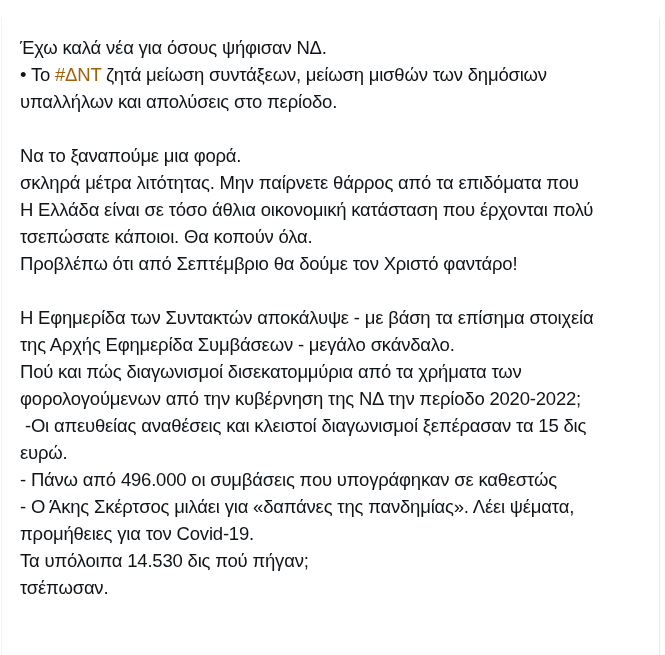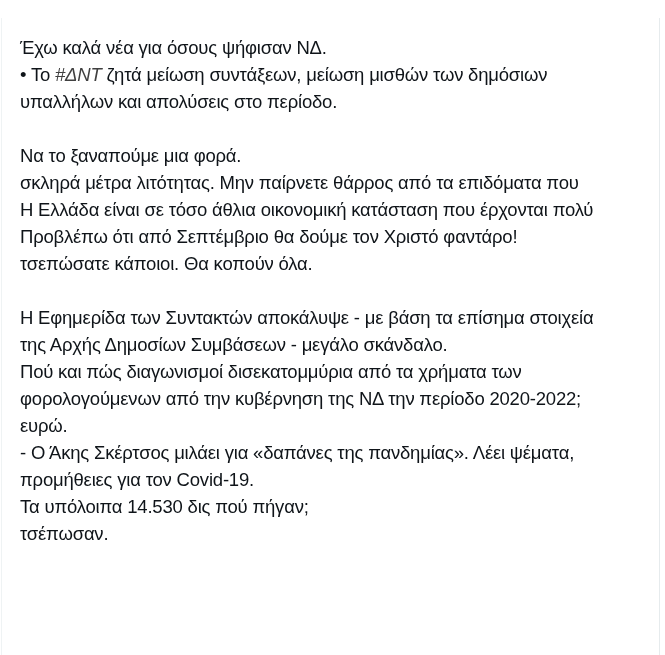--- a/index.html
+++ b/index.html
@@ -35,43 +35,44 @@
       line-height: 27px;
       color: #0f1419;
       letter-spacing: -0.2px;
     }
     .line {
       display: block;
       white-space: pre;
       min-height: 27px;
     }
     .hashtag {
-      color: #404040;
+      color: #a16207;
       cursor: pointer;
-      font-style: italic;
     }
   </style>
 </head>
 <body>
 
 <div class="card">
   <div class="tweet-text">
     <span class="line">Έχω καλά νέα για όσους ψήφισαν ΝΔ.</span>
     <span class="line"><span>• Το </span><span class="hashtag">#ΔΝΤ</span><span> ζητά μείωση συντάξεων, μείωση μισθών των δημόσιων</span></span>
     <span class="line">υπαλλήλων και απολύσεις στο περίοδο.</span>
     <span class="line"></span>
     <span class="line">Να το ξαναπούμε μια φορά.</span>
     <span class="line">σκληρά μέτρα λιτότητας. Μην παίρνετε θάρρος από τα επιδόματα που</span>
     <span class="line">Η Ελλάδα είναι σε τόσο άθλια οικονομική κατάσταση που έρχονται πολύ</span>
+    <span class="line">τσεπώσατε κάποιοι. Θα κοπούν όλα.</span>
     <span class="line">Προβλέπω ότι από Σεπτέμβριο θα δούμε τον Χριστό φαντάρο!</span>
-    <span class="line">τσεπώσατε κάποιοι. Θα κοπούν όλα.</span>
     <span class="line"></span>
     <span class="line">Η Εφημερίδα των Συντακτών αποκάλυψε - με βάση τα επίσημα στοιχεία</span>
-    <span class="line">της Αρχής Δημοσίων Συμβάσεων - μεγάλο σκάνδαλο.</span>
+    <span class="line">της Αρχής Εφημερίδα Συμβάσεων - μεγάλο σκάνδαλο.</span>
     <span class="line">Πού και πώς διαγωνισμοί δισεκατομμύρια από τα χρήματα των</span>
     <span class="line">φορολογούμενων από την κυβέρνηση της ΝΔ την περίοδο 2020-2022;</span>
+    <span class="line"> -Οι απευθείας αναθέσεις και κλειστοί διαγωνισμοί ξεπέρασαν τα 15 δις</span>
     <span class="line">ευρώ.</span>
+    <span class="line">- Πάνω από 496.000 οι συμβάσεις που υπογράφηκαν σε καθεστώς</span>
     <span class="line">- Ο Άκης Σκέρτσος μιλάει για «δαπάνες της πανδημίας». Λέει ψέματα,</span>
     <span class="line">προμήθειες για τον Covid-19.</span>
     <span class="line">Τα υπόλοιπα 14.530 δις πού πήγαν;</span>
     <span class="line">τσέπωσαν.</span>
   </div>
 </div>
 
 </body></html>

